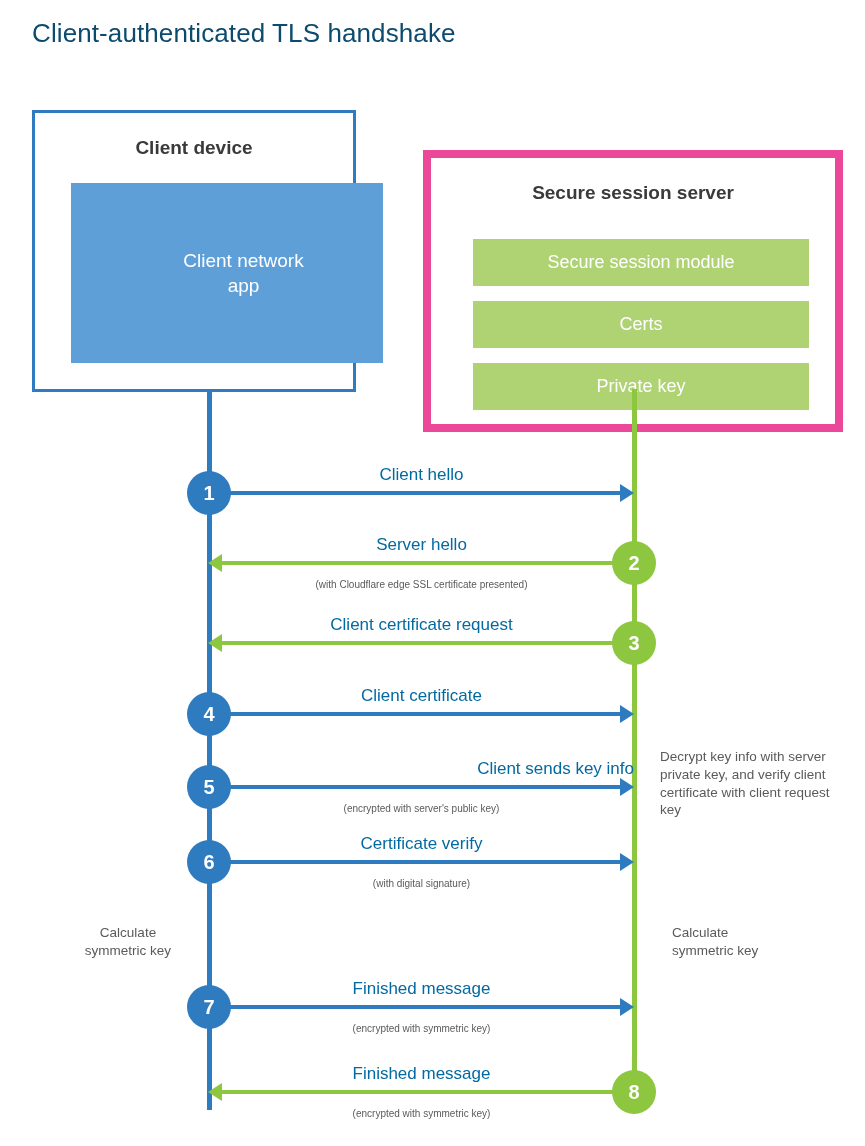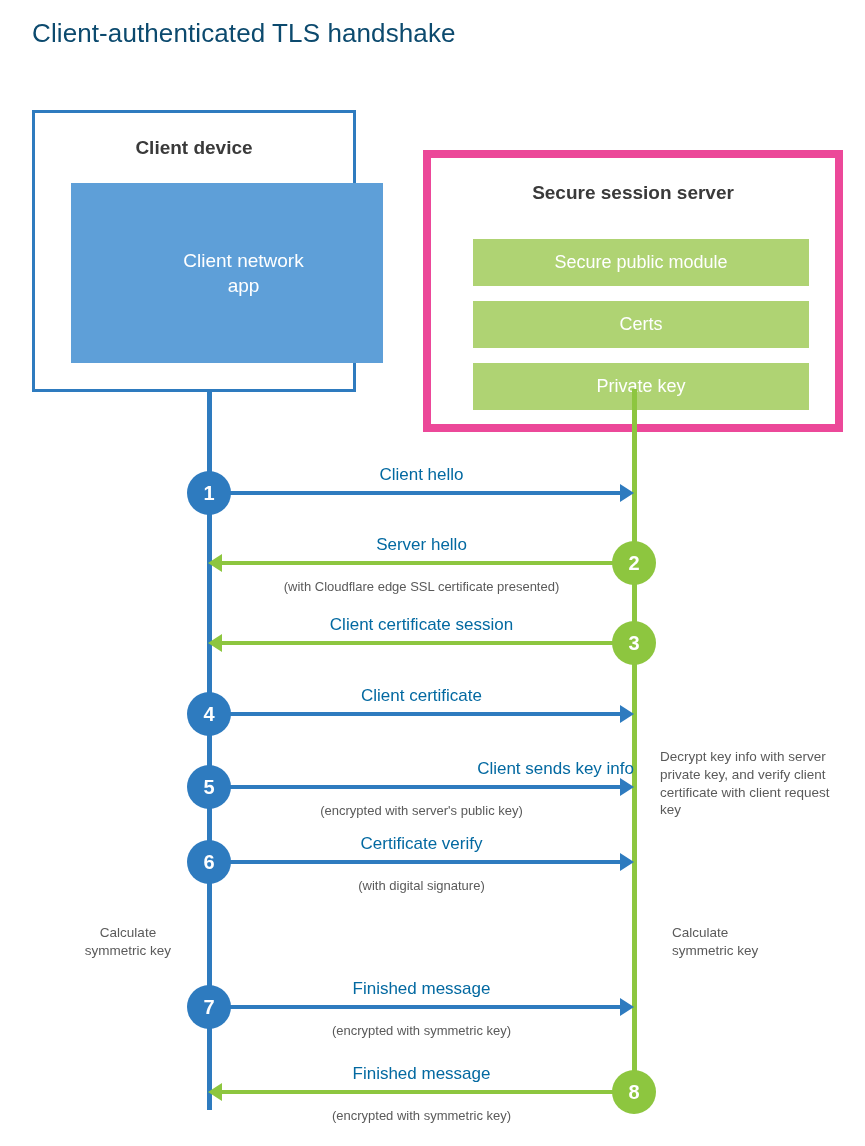--- a/index.html
+++ b/index.html
@@ -63,21 +63,21 @@
     border-top:9px solid transparent;border-bottom:9px solid transparent;
     border-right:14px solid #8DC63F;
   }
 
   .msg-label{
     position:absolute;text-align:center;white-space:nowrap;
     font-size:17px;color:#0369a1;
   }
   .msg-sub{
     position:absolute;text-align:center;white-space:nowrap;
-    font-size:13px;color:#5a5a5a;
+    font-size:10px;color:#5a5a5a;
   }
 
   
   .step{
     position:absolute;width:44px;height:44px;border-radius:50%;
     display:flex;align-items:center;justify-content:center;
     color:#ffffff;font-size:20px;font-weight:700;
   }
   .step.blue{background:#2E7BBF;}
   .step.green{background:#8DC63F;}
@@ -99,41 +99,41 @@
 
   <div class="party-box client">
     <div class="party-title">Client device</div>
     <div class="client-app">
       <span>Client network<br>app</span>
     </div>
   </div>
 
   <div class="party-box server">
     <div class="party-title">Secure session server</div>
-    <div class="server-bar b0">Secure public module</div>
+    <div class="server-bar b0">Secure session module</div>
     <div class="server-bar b2">Private key</div>
     <div class="server-bar b1">Certs</div>
   </div>
 
   <div class="lifeline client"></div>
   <div class="lifeline server"></div>
 
   <div id="messages">
       <div class="arrow-line blue" style="left: 209px; width: 413px; top: 491px;"></div>
       <div class="arrow-head right blue" style="top: 484px; left: 620px;"></div>
       <div class="msg-label" style="left: 209px; width: 425px; top: 465px;">Client hello</div>
       <div class="step blue" style="top: 471px; left: 187px;">1</div>
       <div class="arrow-line green" style="left: 221px; width: 413px; top: 561px;"></div>
       <div class="arrow-head left green" style="top: 554px; left: 208px;"></div>
       <div class="msg-label" style="left: 209px; width: 425px; top: 535px;">Server hello</div>
       <div class="msg-sub" style="left: 179px; width: 485px; top: 579px;">(with Cloudflare edge SSL certificate presented)</div>
       <div class="step green" style="top: 541px; left: 612px;">2</div>
       <div class="arrow-line green" style="left: 221px; width: 413px; top: 641px;"></div>
       <div class="arrow-head left green" style="top: 634px; left: 208px;"></div>
-      <div class="msg-label" style="left: 209px; width: 425px; top: 615px;">Client certificate session</div>
+      <div class="msg-label" style="left: 209px; width: 425px; top: 615px;">Client certificate request</div>
       <div class="step green" style="top: 621px; left: 612px;">3</div>
       <div class="arrow-line blue" style="left: 209px; width: 413px; top: 712px;"></div>
       <div class="arrow-head right blue" style="top: 705px; left: 620px;"></div>
       <div class="msg-label" style="left: 209px; width: 425px; top: 686px;">Client certificate</div>
       <div class="step blue" style="top: 692px; left: 187px;">4</div>
       <div class="arrow-line blue" style="left: 209px; width: 413px; top: 785px;"></div>
       <div class="arrow-head right blue" style="top: 778px; left: 620px;"></div>
       <div class="msg-label" style="left: 209px; width: 425px; top: 759px; text-align: right;">Client sends key info</div>
       <div class="msg-sub" style="left: 179px; width: 485px; top: 803px;">(encrypted with server's public key)</div>
       <div class="step blue" style="top: 765px; left: 187px;">5</div>

